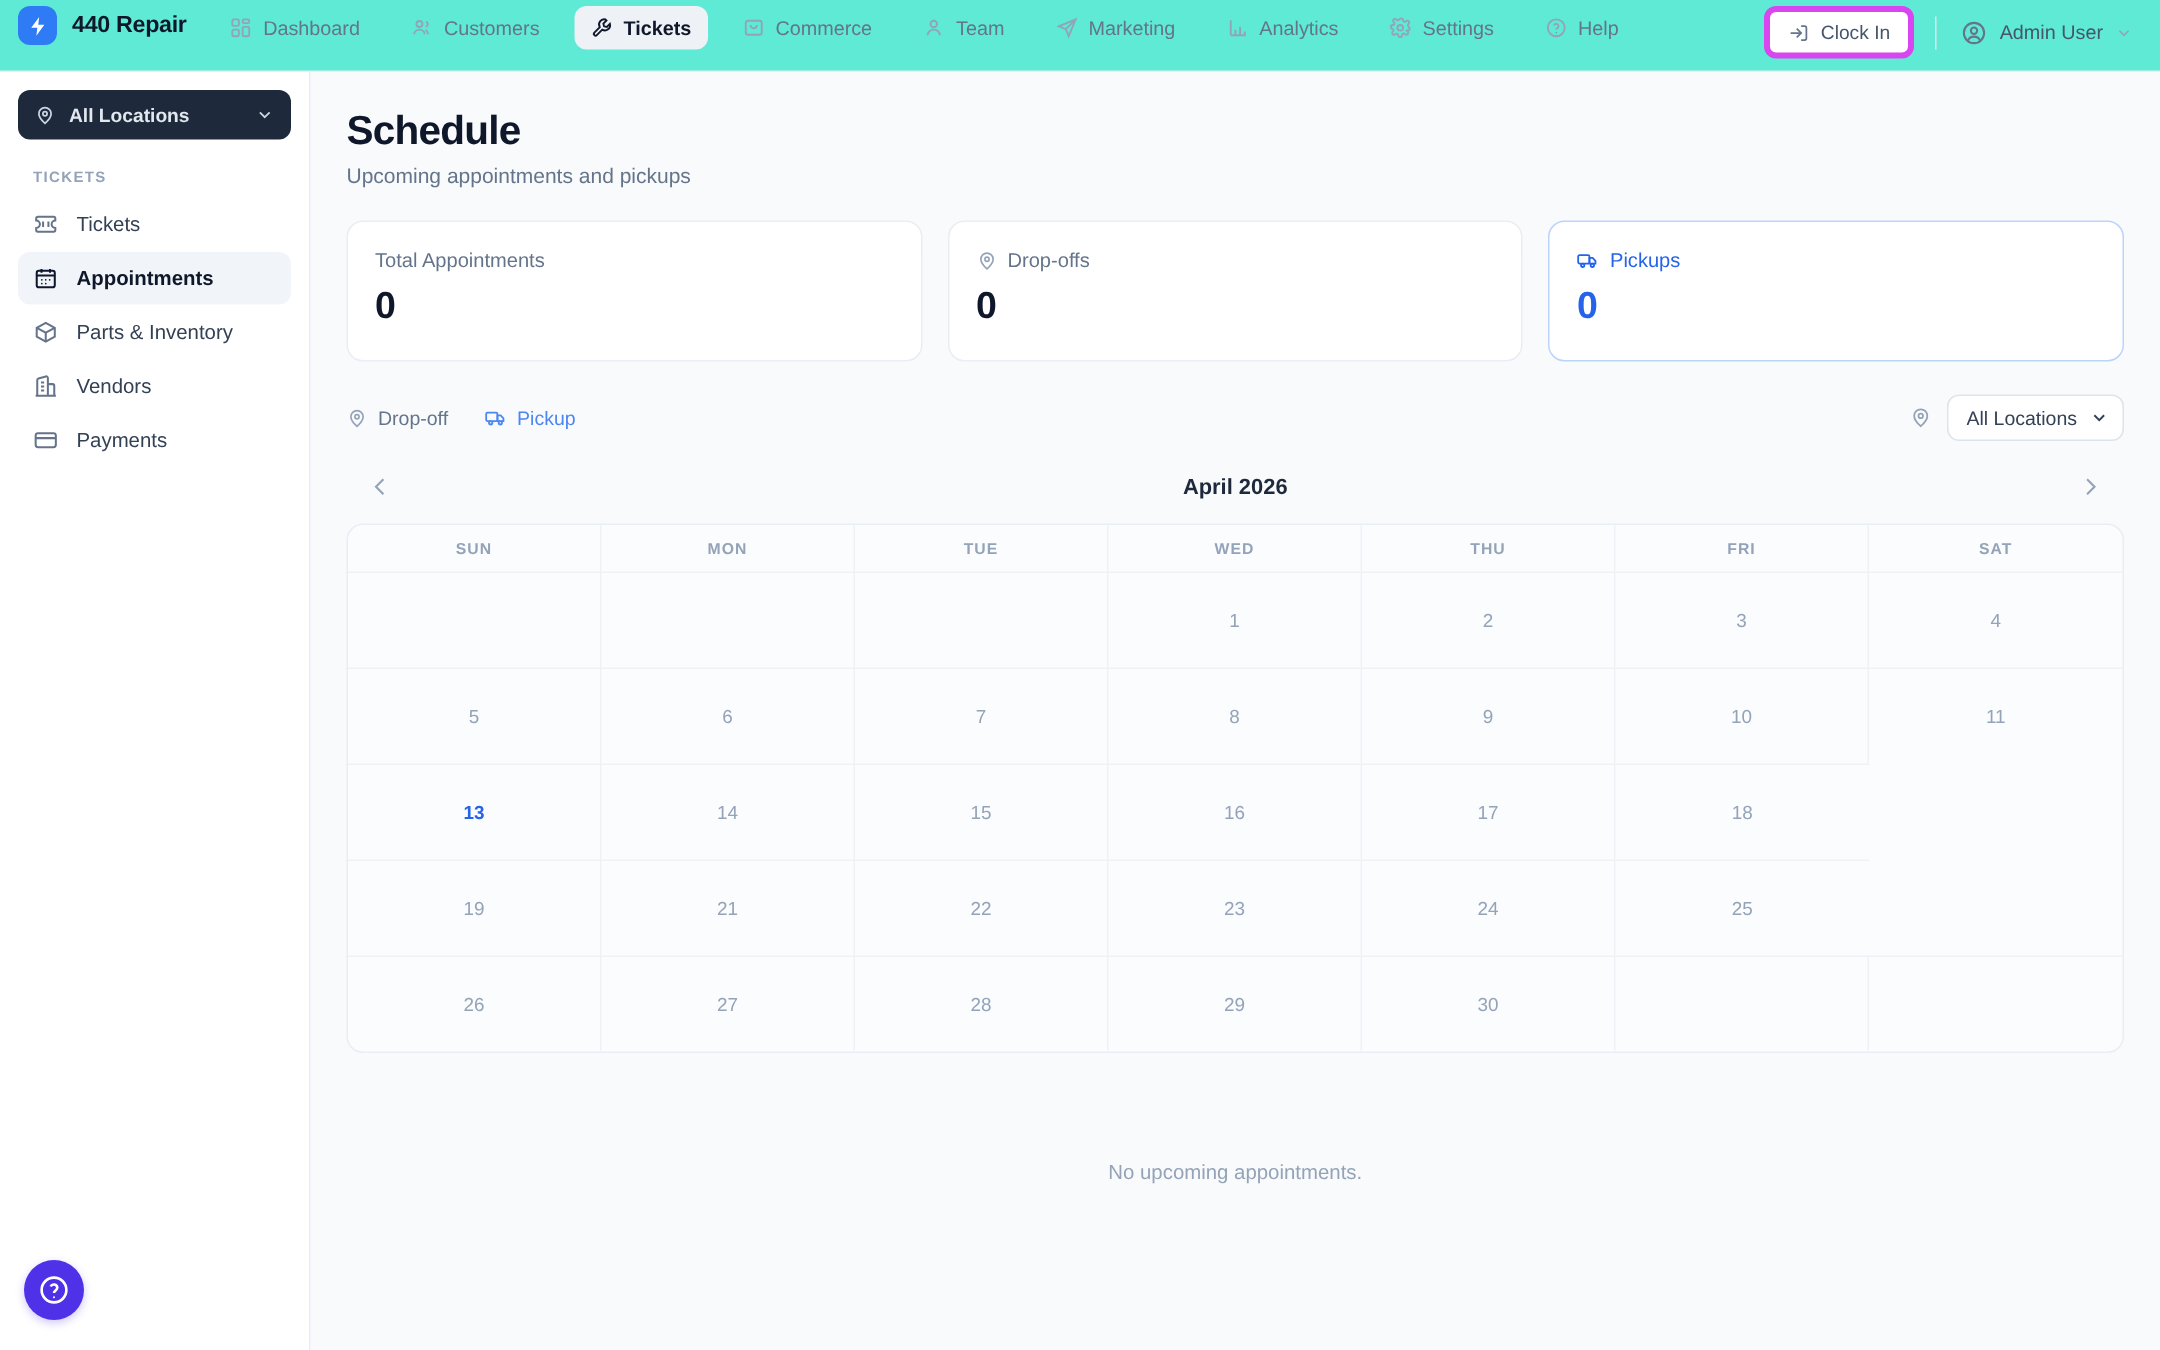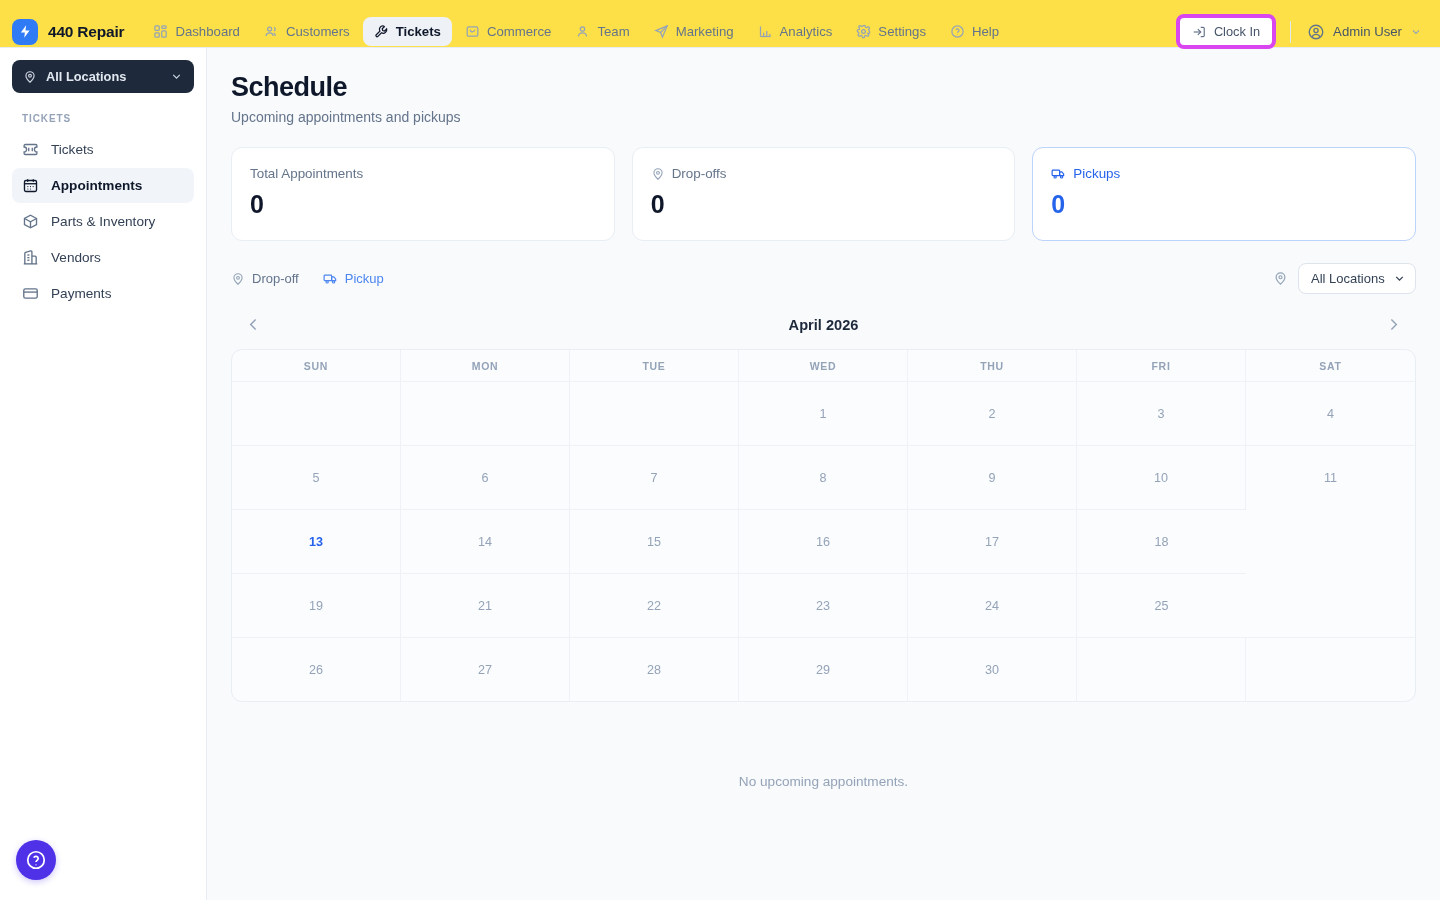--- a/index.html
+++ b/index.html
@@ -8,39 +8,39 @@
     font-family: "Liberation Sans", sans-serif;
     background: #f8fafc;
     color: #0f172a;
     overflow: hidden;
   }
   svg { display: block; }
 
   
   .topnav {
     height: 48px;
-    background: #fde047;
+    background: #5eead4;
     border-bottom: 1px solid #e8edf3;
     display: flex;
-    align-items: center;
-    padding: 16px 16px 0 12px;
+    align-items: flex-start;
+    padding: 4px 16px 0 12px;
     position: relative;
     z-index: 5;
   }
   .brand { display: flex; align-items: center; gap: 10px; padding-right: 18px; }
   .brand-mark {
     width: 26px; height: 26px; border-radius: 8px;
     background: #2f7bf6;
     display: flex; align-items: center; justify-content: center;
     flex: none;
   }
   .brand-name {
     font-size: 15.5px; font-weight: 700; color: #0f172a; letter-spacing: -0.2px;
   }
-  .nav-items { display: flex; align-items: center; gap: 2px; }
+  .nav-items { display: flex; align-items: center; gap: 12px; }
   .nav-item {
     display: flex; align-items: center; gap: 7px;
     padding: 7px 11px; border-radius: 8px;
     font-size: 13.2px; color: #64748b; cursor: pointer;
     white-space: nowrap;
   }
   .nav-item svg { stroke: #94a3b8; }
   .nav-item.active { background: #eef1f6; color: #0f172a; font-weight: 600; }
   .nav-item.active svg { stroke: #0f172a; }
   .nav-right { margin-left: auto; display: flex; align-items: center; gap: 14px; }

